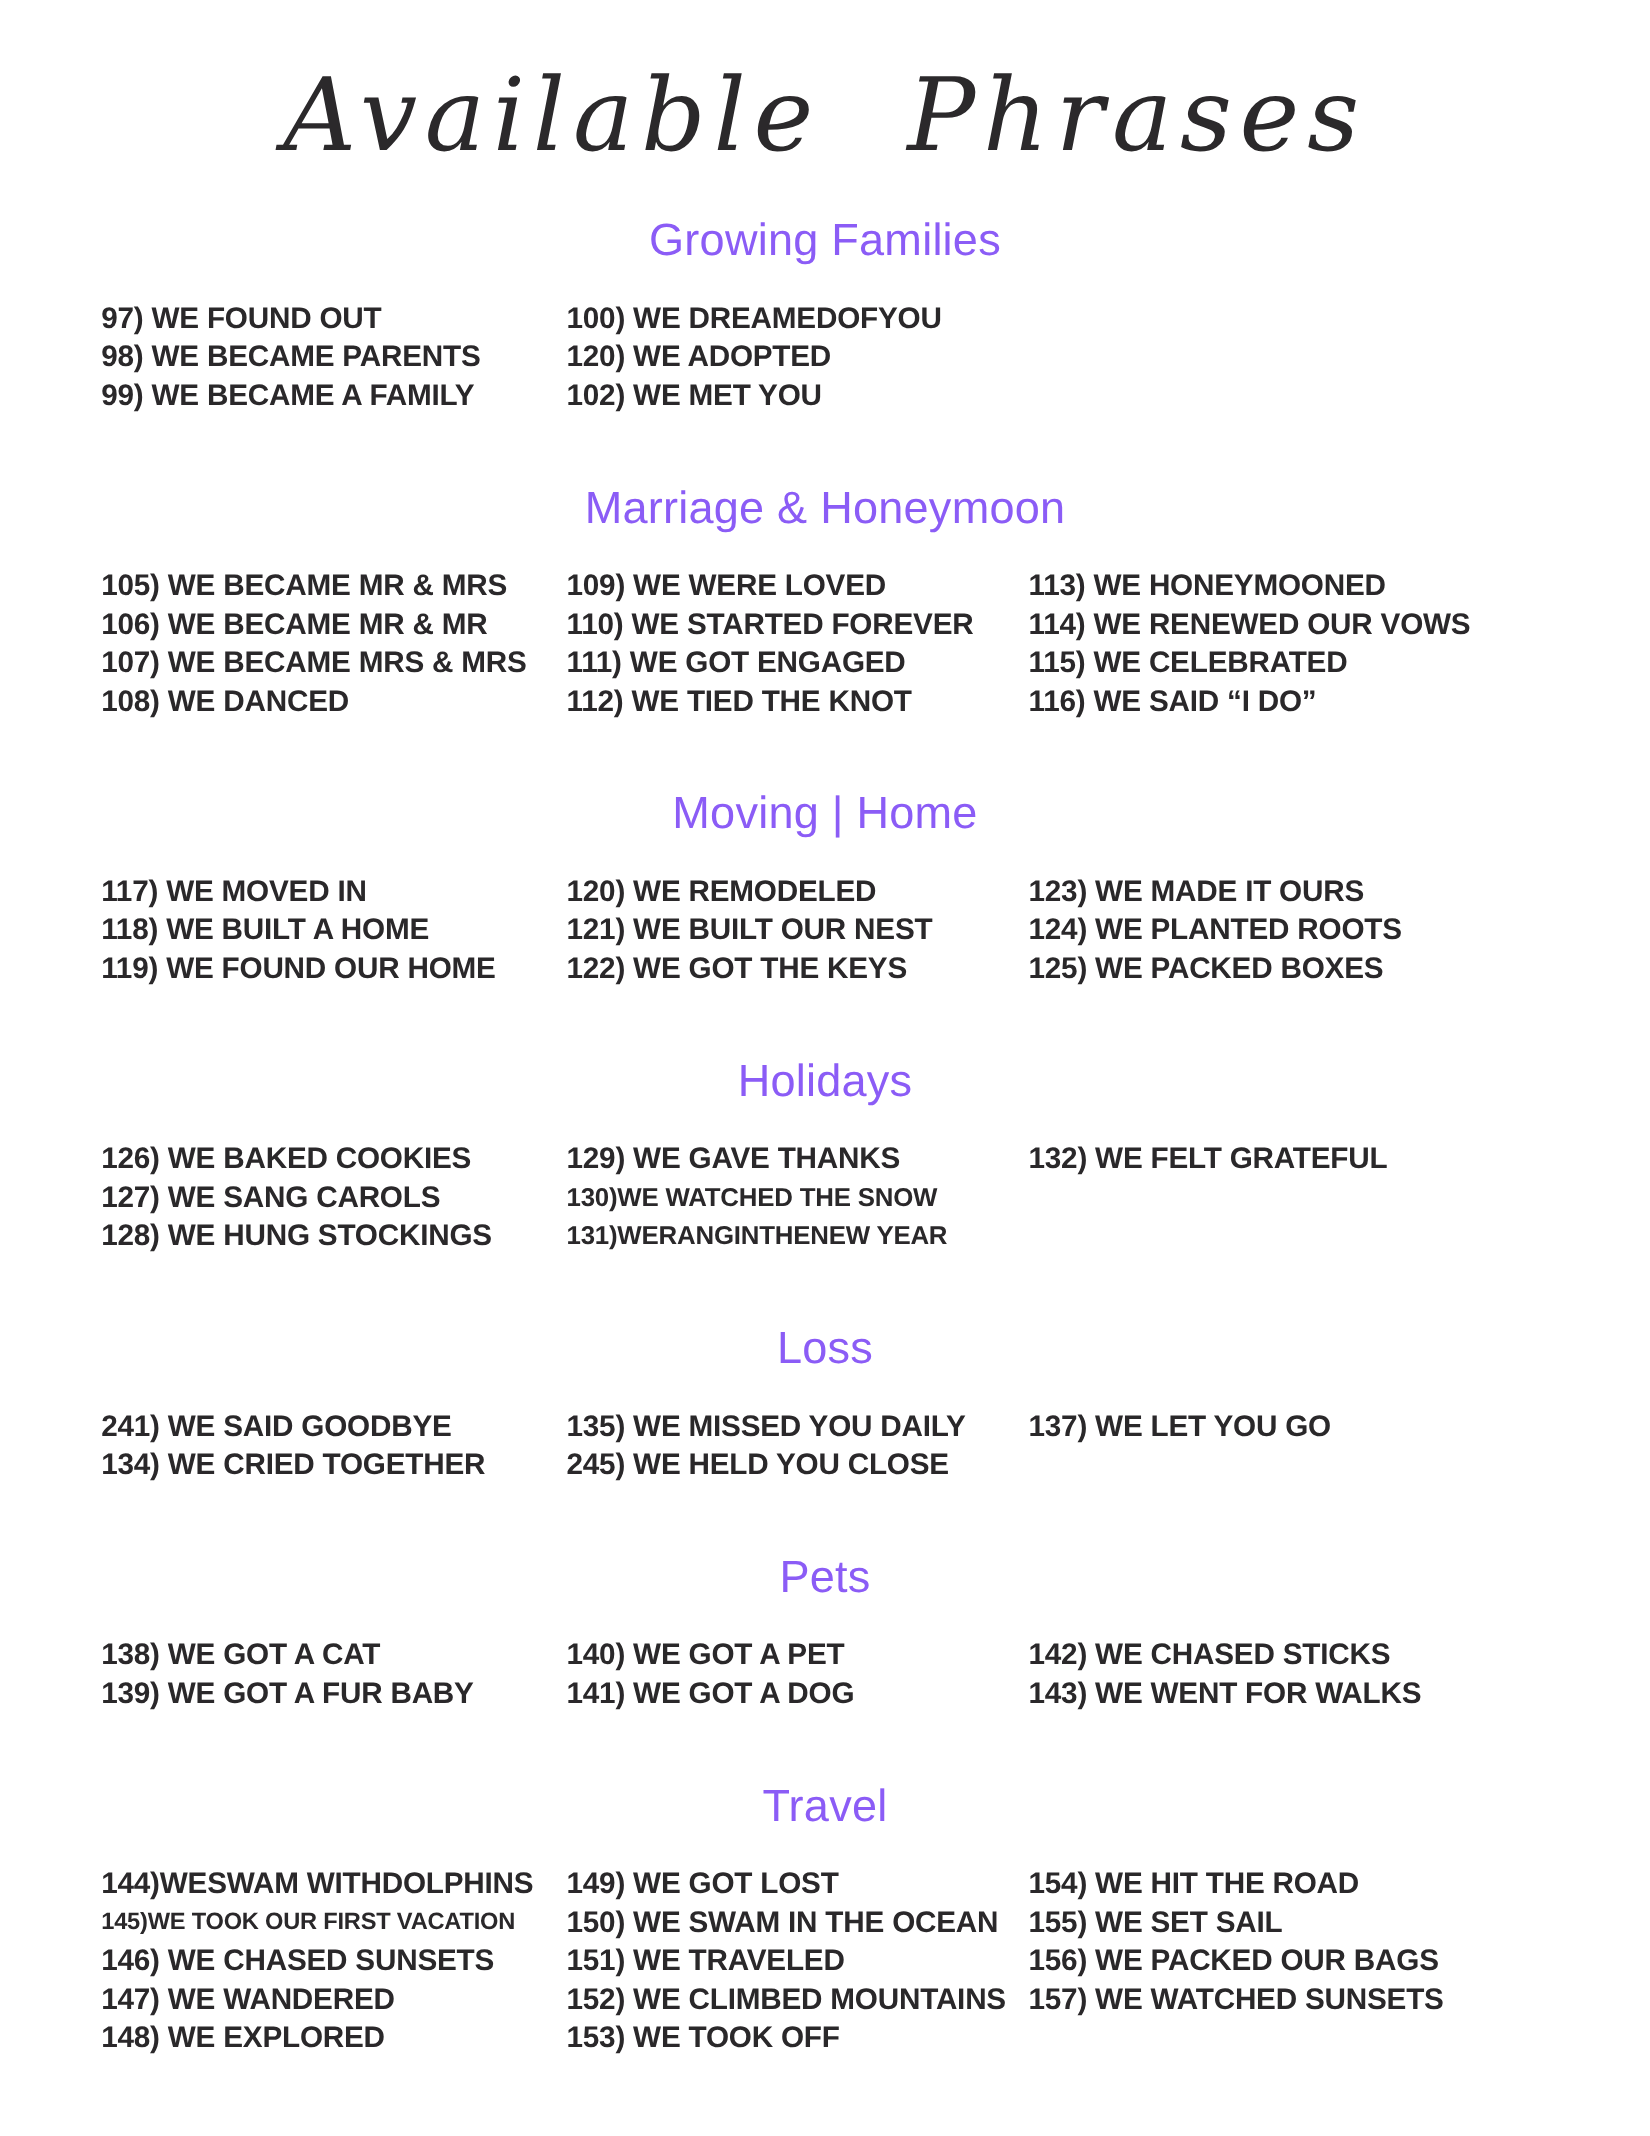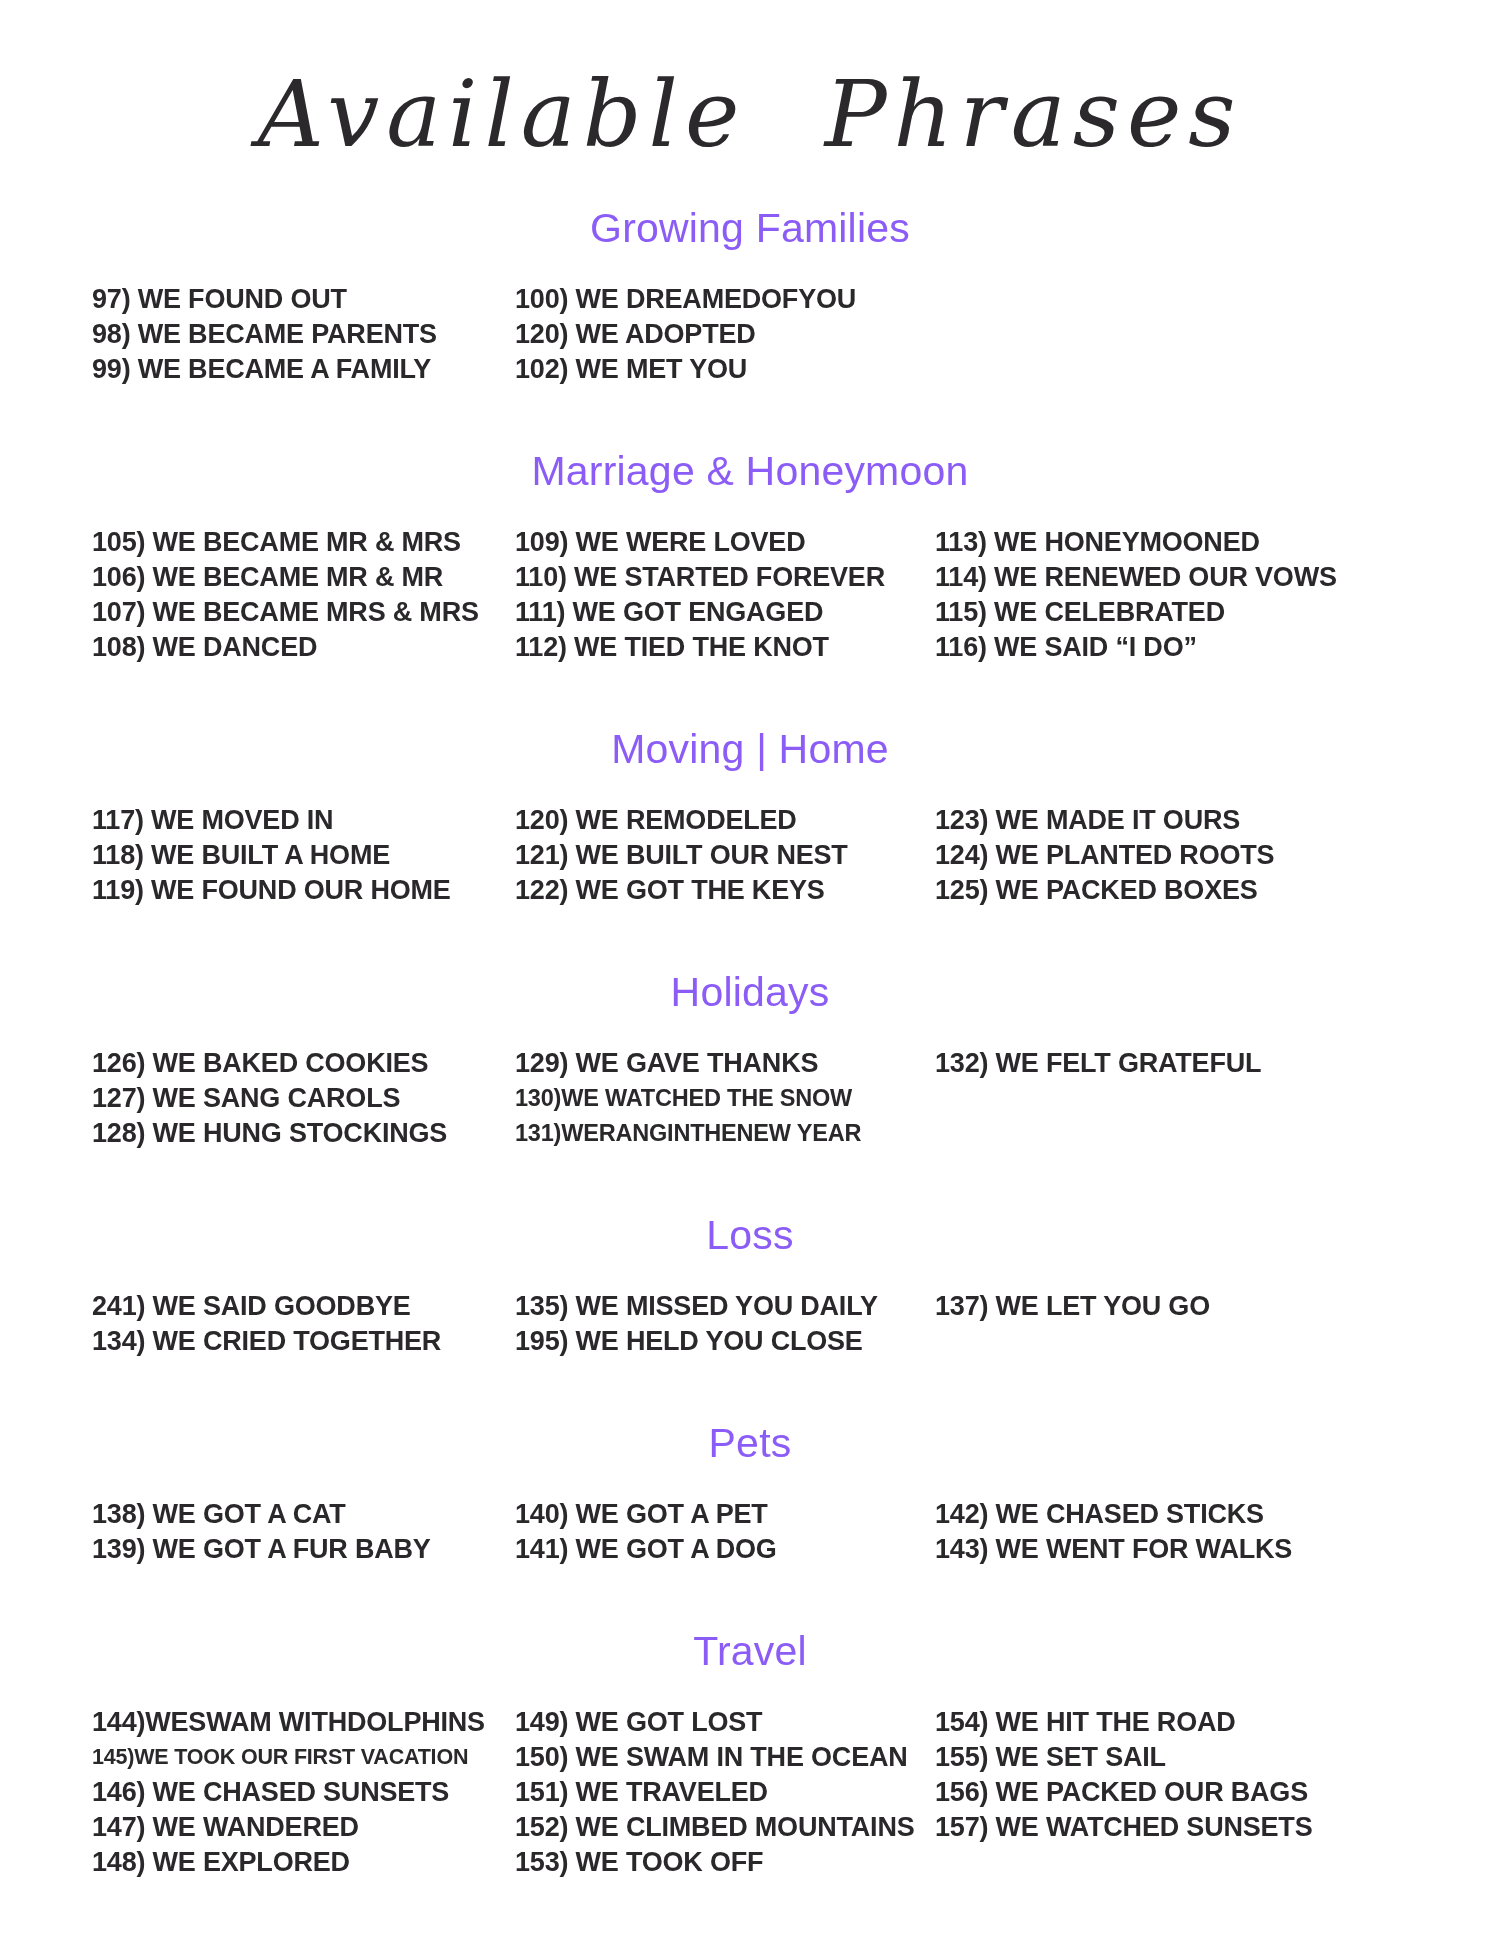--- a/index.html
+++ b/index.html
@@ -11,21 +11,21 @@
     width: 1500px;
     min-height: 1942px;
     font-family: "Liberation Sans", sans-serif;
     color: #2a282a;
     -webkit-font-smoothing: antialiased;
   }
   .page {
     width: 1500px;
     min-height: 1942px;
     box-sizing: border-box;
-    padding-top: 50px;
+    padding-top: 40px;
   }
   
   .script-title {
     margin: 0 0 6px 0;
     text-align: center;
     font-family: "DejaVu Serif", serif;
     font-style: italic;
     font-weight: 400;
     font-size: 92px;
     line-height: 130px;
@@ -155,21 +155,21 @@
 
   <section class="section">
     <h2 class="section-heading">Loss</h2>
     <div class="columns">
           <div class="col">
             <div class="phrase-item">241) WE SAID GOODBYE</div>
             <div class="phrase-item">134) WE CRIED TOGETHER</div>
           </div>
           <div class="col">
             <div class="phrase-item">135) WE MISSED YOU DAILY</div>
-            <div class="phrase-item">195) WE HELD YOU CLOSE</div>
+            <div class="phrase-item">245) WE HELD YOU CLOSE</div>
           </div>
           <div class="col">
             <div class="phrase-item">137) WE LET YOU GO</div>
           </div>
         </div>
   </section>
 
   <section class="section">
     <h2 class="section-heading">Pets</h2>
     <div class="columns">

